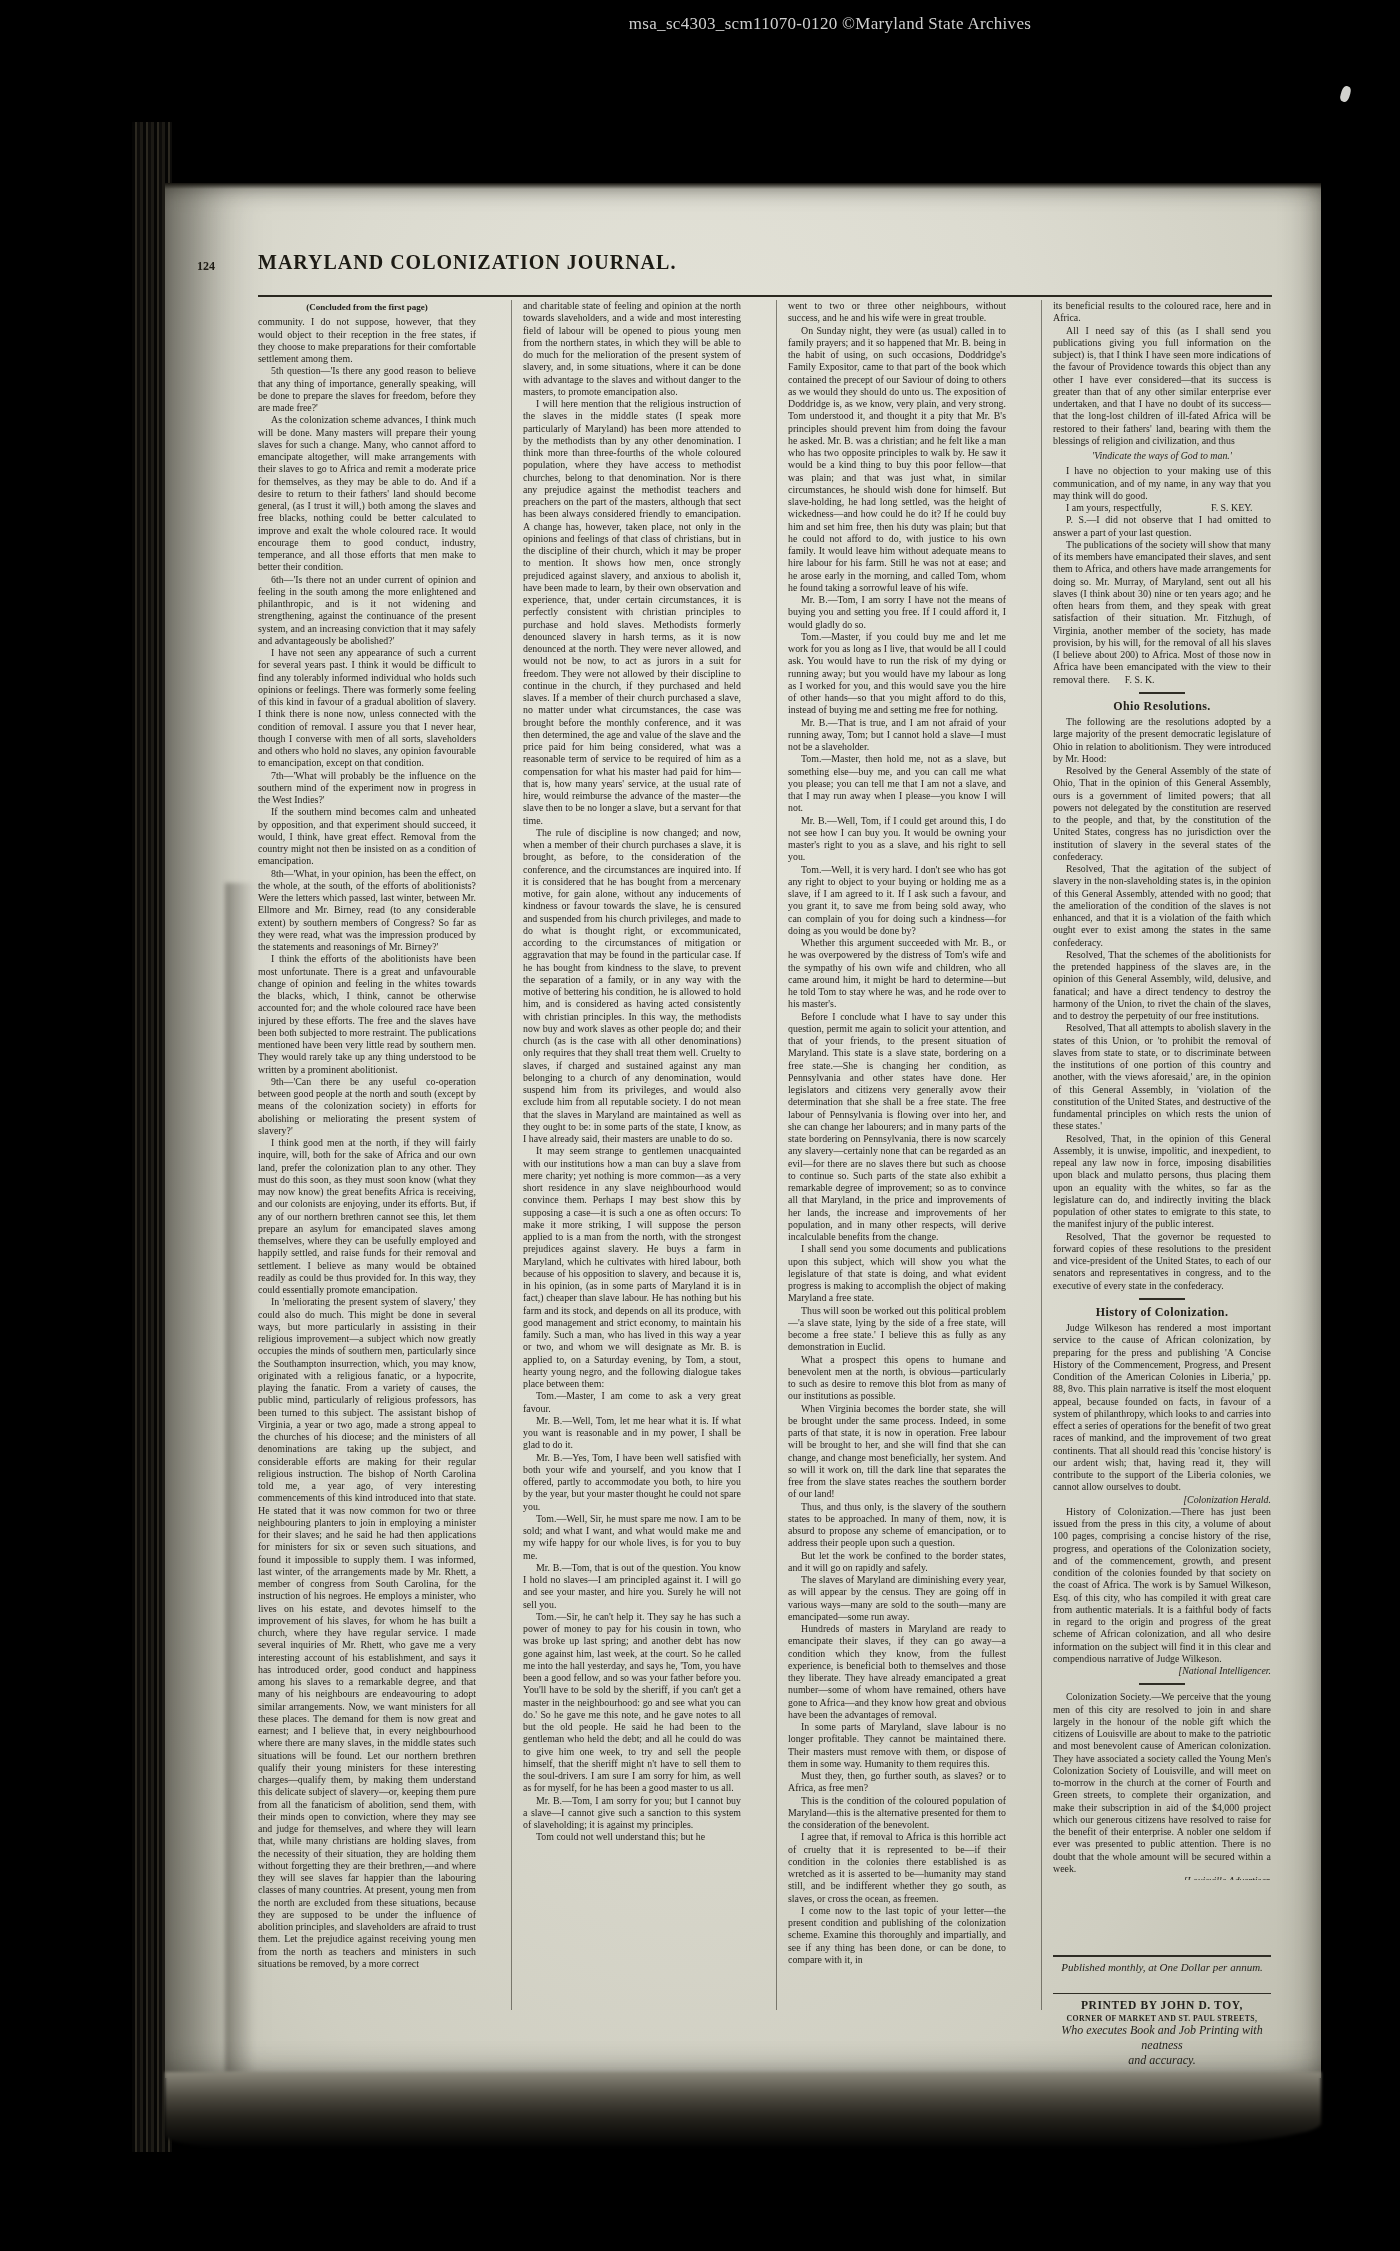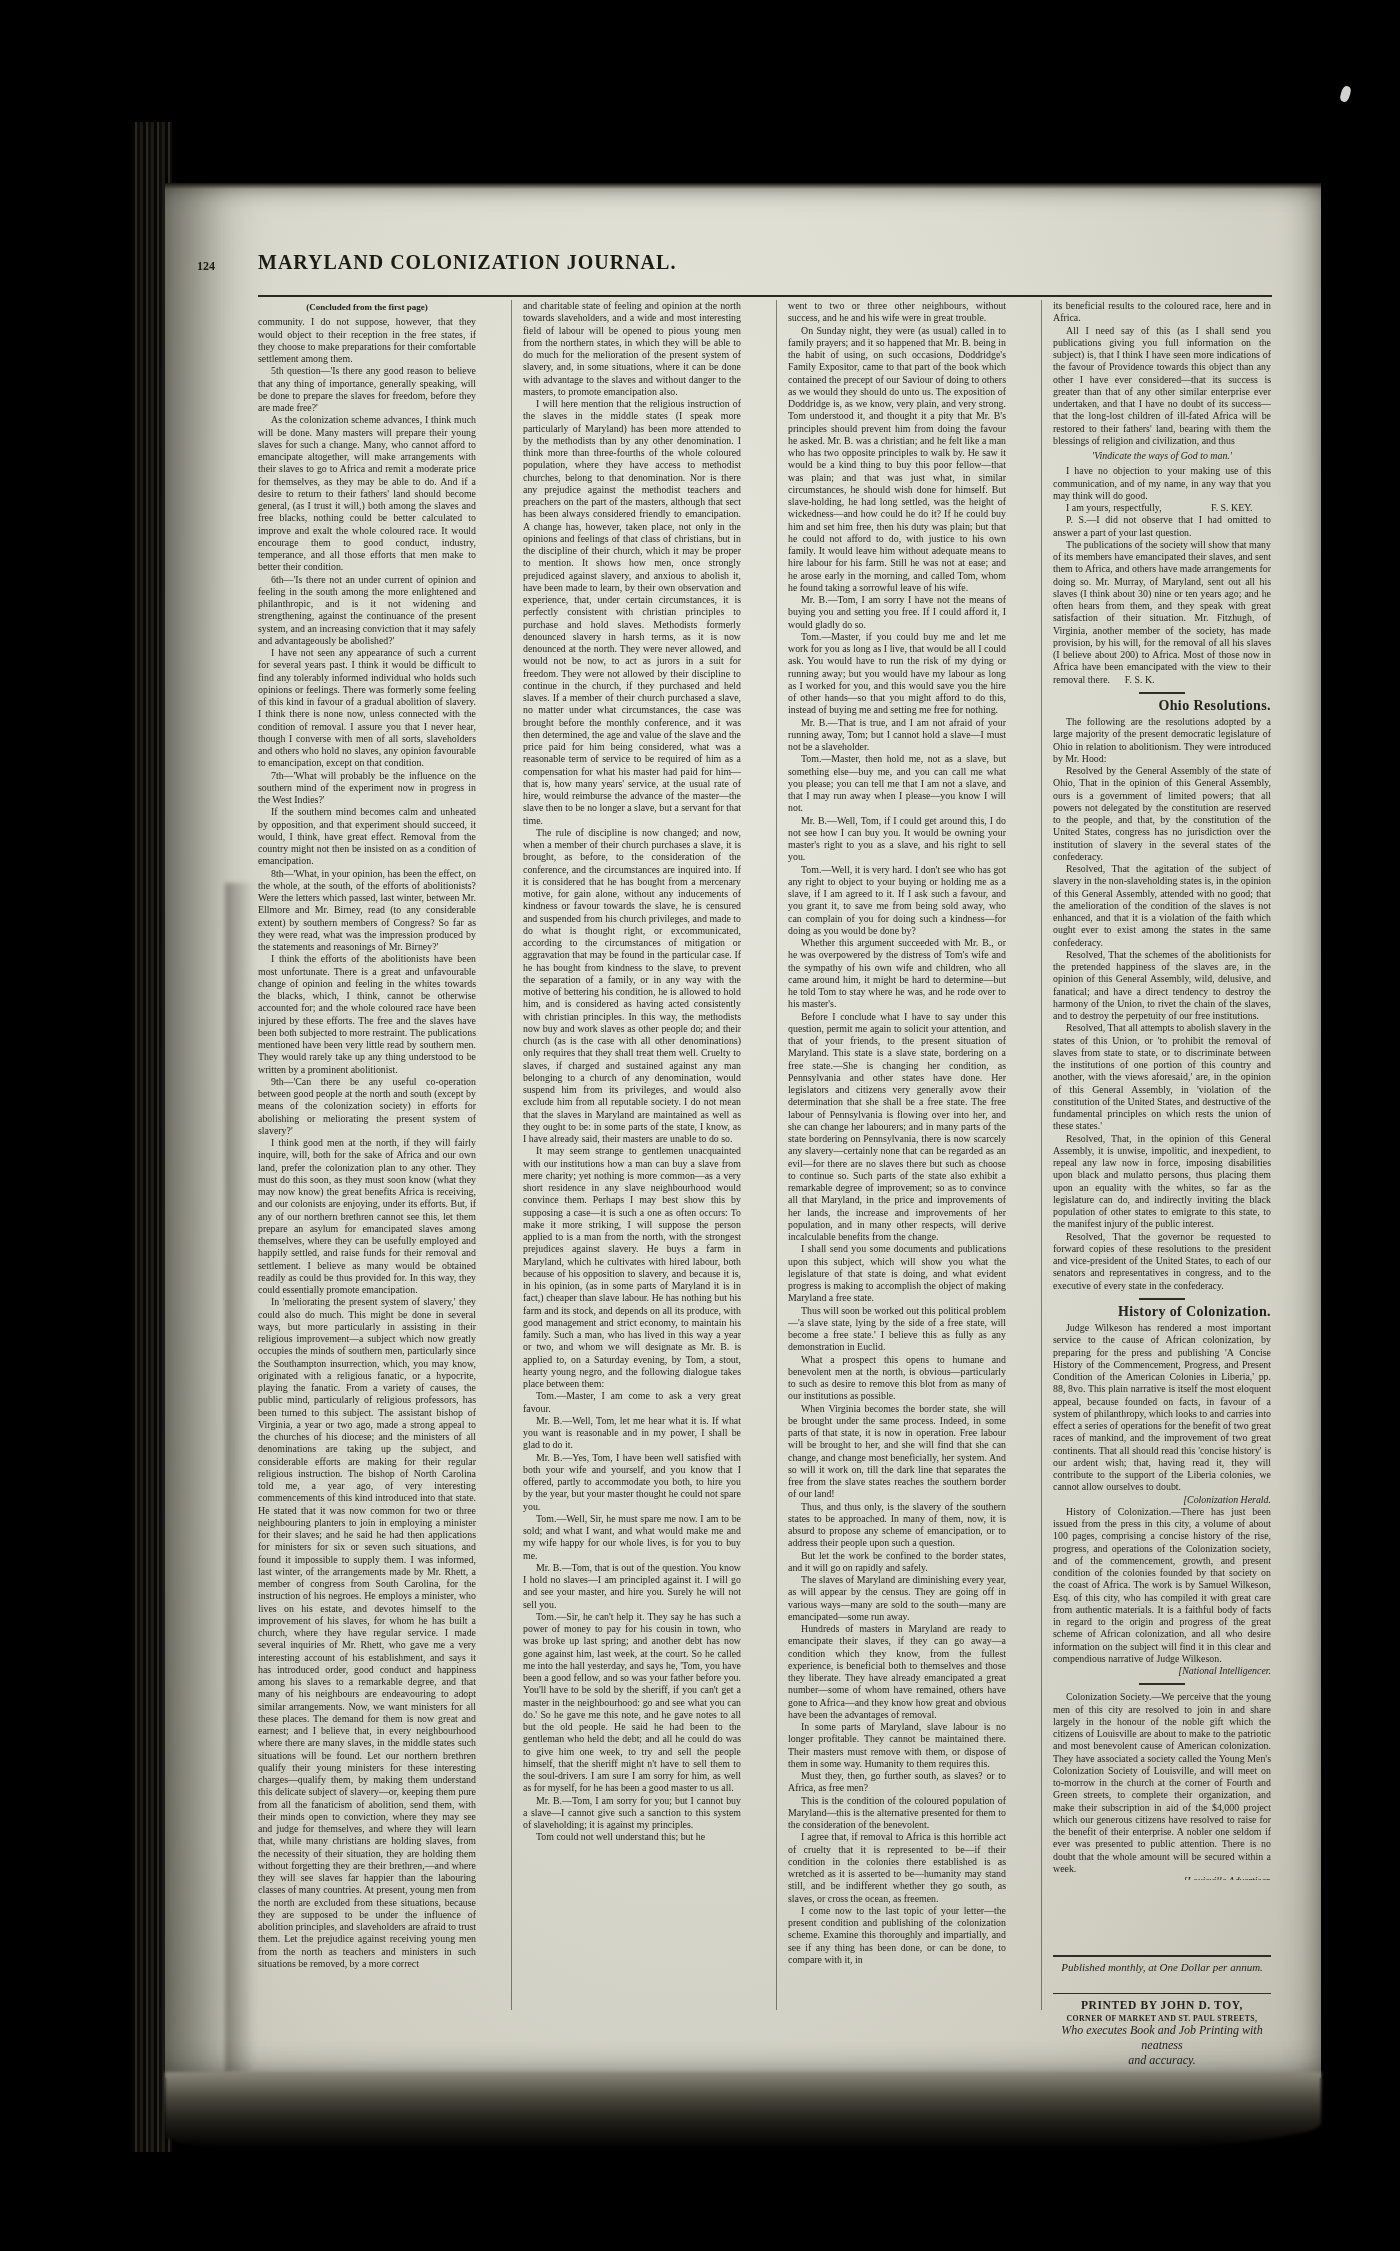--- a/index.html
+++ b/index.html
@@ -34,37 +34,38 @@
   .vrule{position:absolute;top:117px;width:1px;height:1710px;background:rgba(45,42,33,0.55);}
   .v1{left:346px}.v2{left:611px}.v3{left:876px}
 
   .col{position:absolute;top:117px;width:218px;height:1712px;overflow:hidden;
        color:#24221c;font-size:9.9px;line-height:12.25px;text-align:justify;}
   .c1{left:93px}.c2{left:358px}.c3{left:623px}.c4{left:888px;height:1580px;}
   .col p{margin:0;}
   .blk.p{text-indent:13px;}
   .blk.cont{text-indent:0;}
   .blk.note{text-align:center;font-weight:bold;font-size:9px;text-indent:0;margin:1px 0 3px;}
-  .blk.heading{text-align:right;font-weight:bold;font-size:14px;letter-spacing:0.4px;
+  .blk.heading{text-align:center;font-weight:bold;font-size:12px;letter-spacing:0.4px;
        text-indent:0;margin:5px 0 4px;}
   .blk.verse{text-align:center;font-style:italic;text-indent:0;margin:3px 0;}
   .blk.attrib{text-align:right;font-style:italic;text-indent:0;}
   .blk.rule{width:46px;height:2px;background:#2f2d25;margin:6px auto;}
   .colophon{position:absolute;left:888px;top:1768px;width:218px;text-align:center;color:#24221c;}
   .colo-rule{width:100%;height:1px;background:#2f2d25;margin:4px auto;}
   .colo-rule.heavy{height:2px;}
   .colo-pub{font-style:italic;font-size:11px;margin:3px 0 20px;}
   .colo-name{font-size:11.5px;font-weight:bold;letter-spacing:0.6px;margin-top:5px;}
   .colo-addr{font-size:7.8px;letter-spacing:0.4px;margin-top:3px;font-weight:bold;}
   .colo-note{font-size:12px;margin-top:0;font-style:italic;}
 </style>
 </head>
 <body>
 
 <div class="photo-frame">
+  <div class="watermark">msa_sc4303_scm11070-0120 ©Maryland State Archives</div>
   <div class="spine"></div>
 
   <div class="paper">
     <div class="crease"></div>
     <div class="pageno">124</div>
     <div class="masthead">MARYLAND COLONIZATION JOURNAL.</div>
     <div class="headrule"></div>
 
     <div class="vrule v1"></div>
     <div class="vrule v2"></div>

